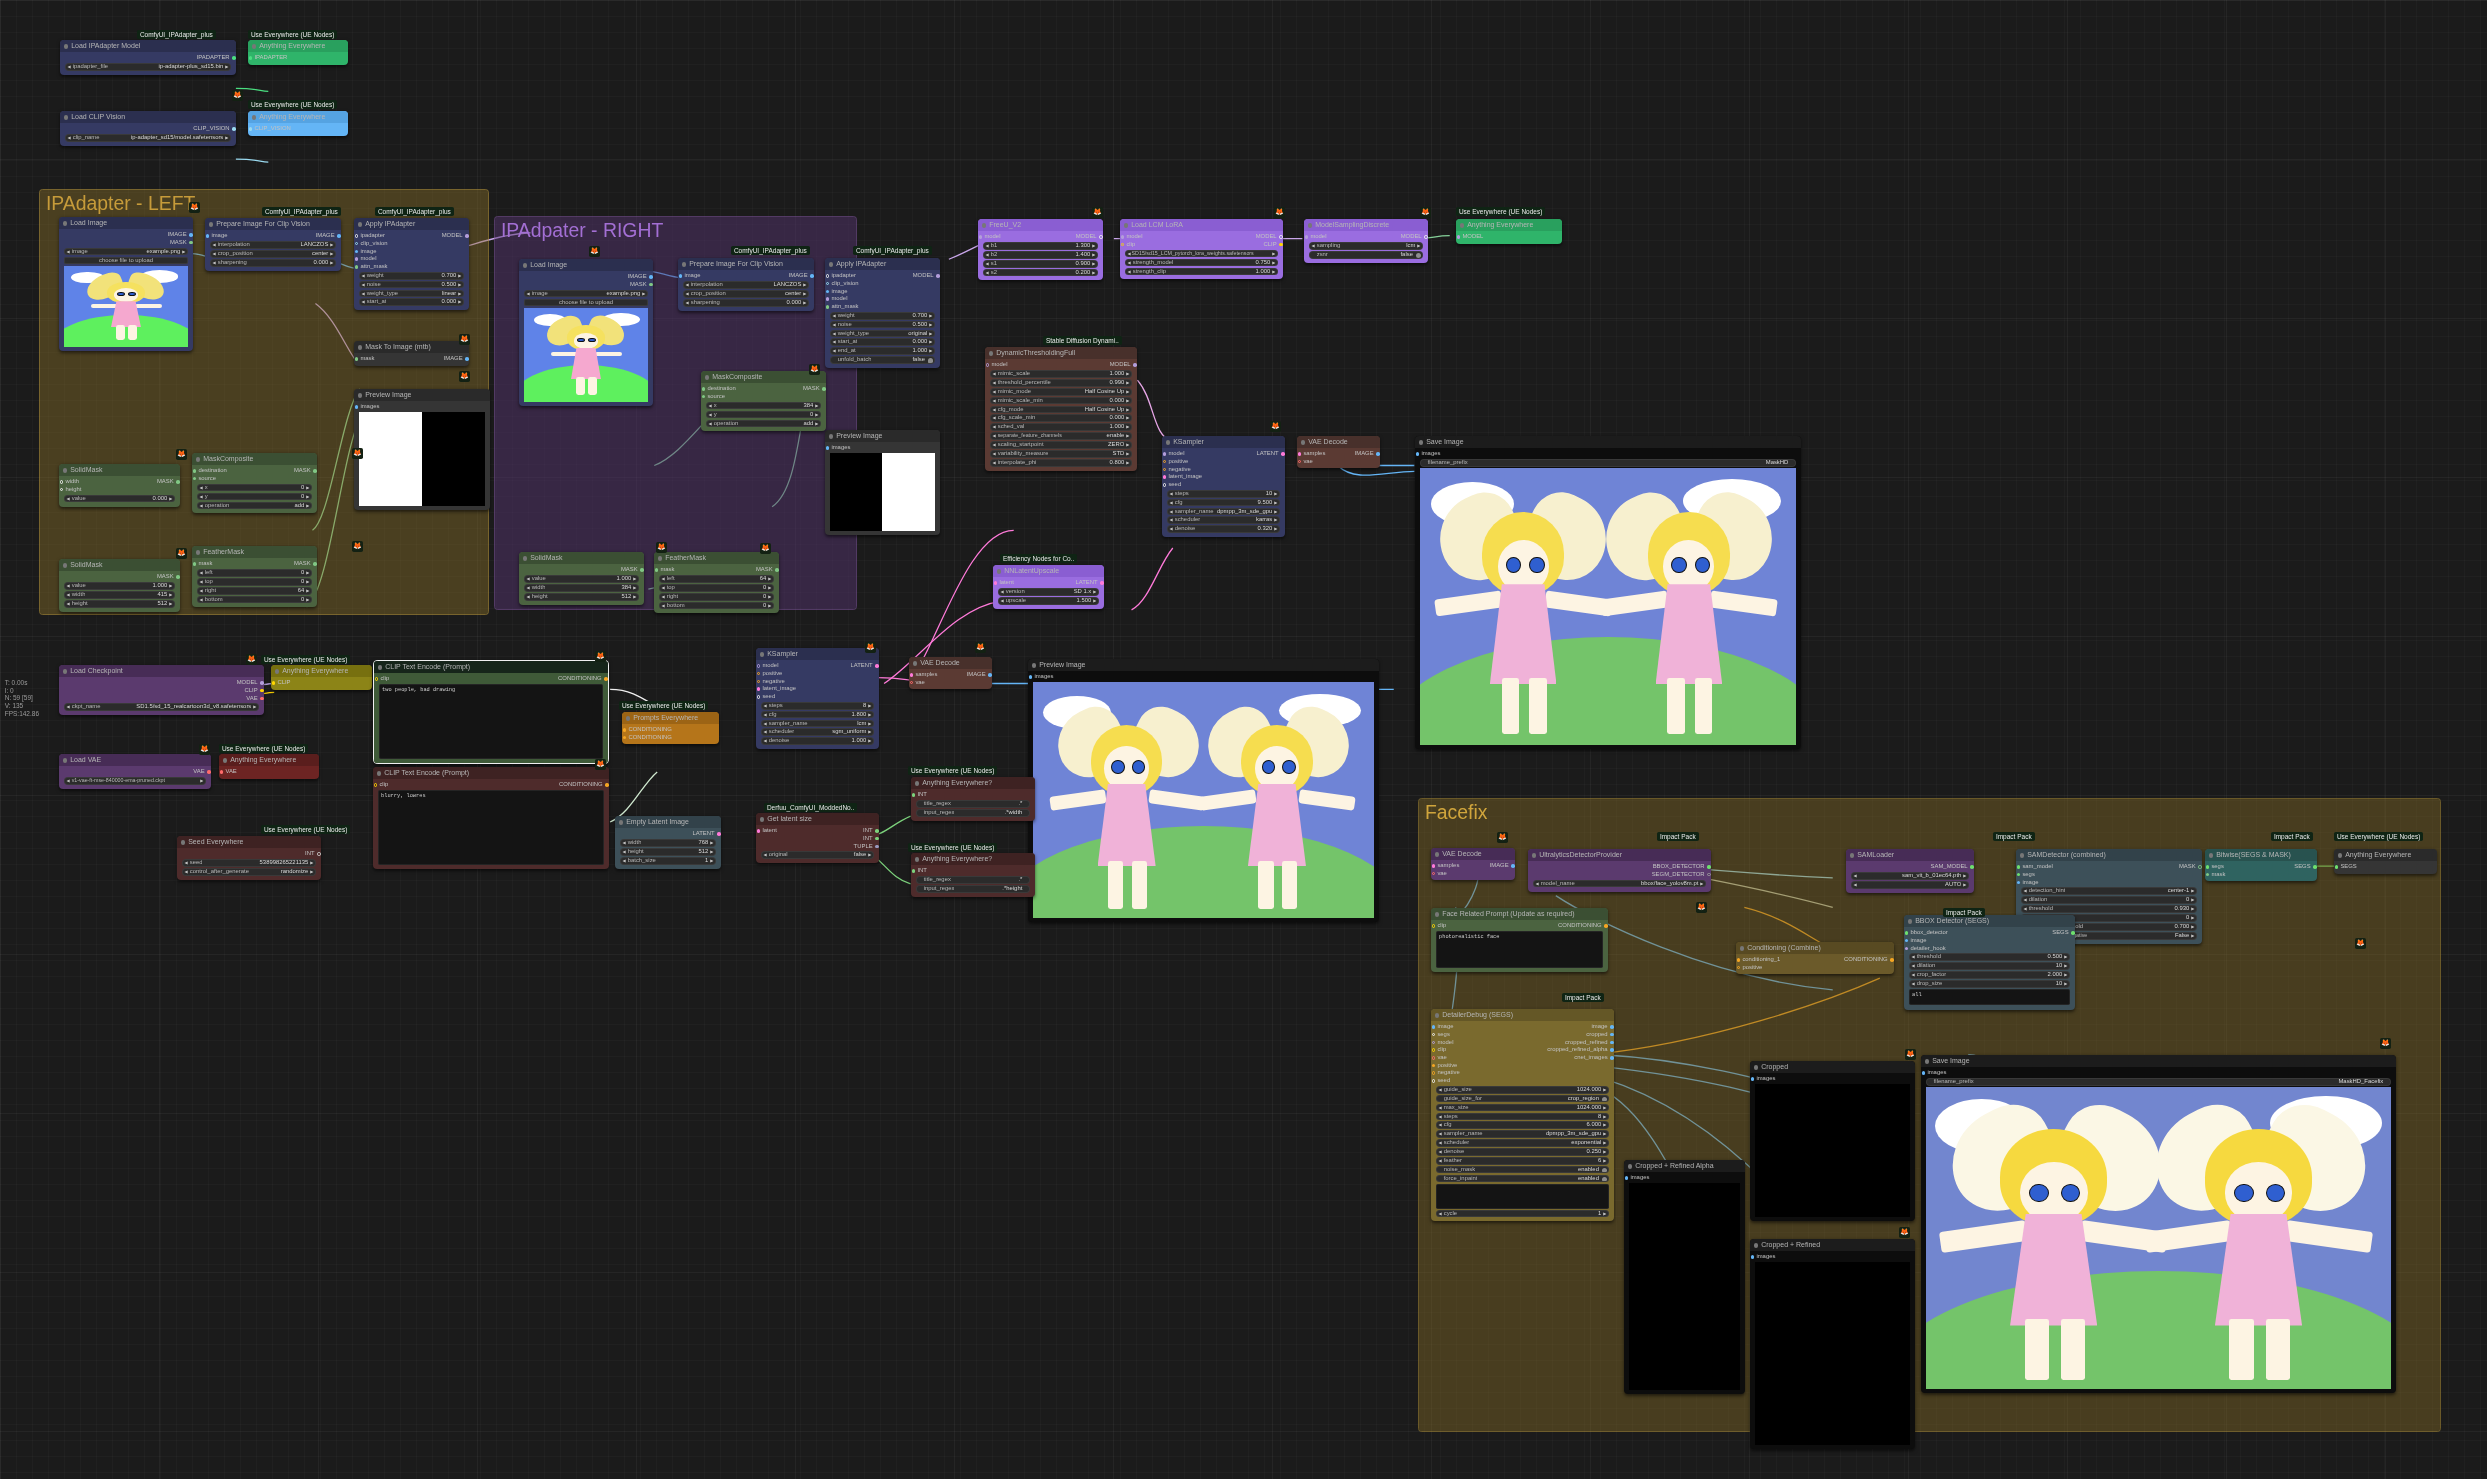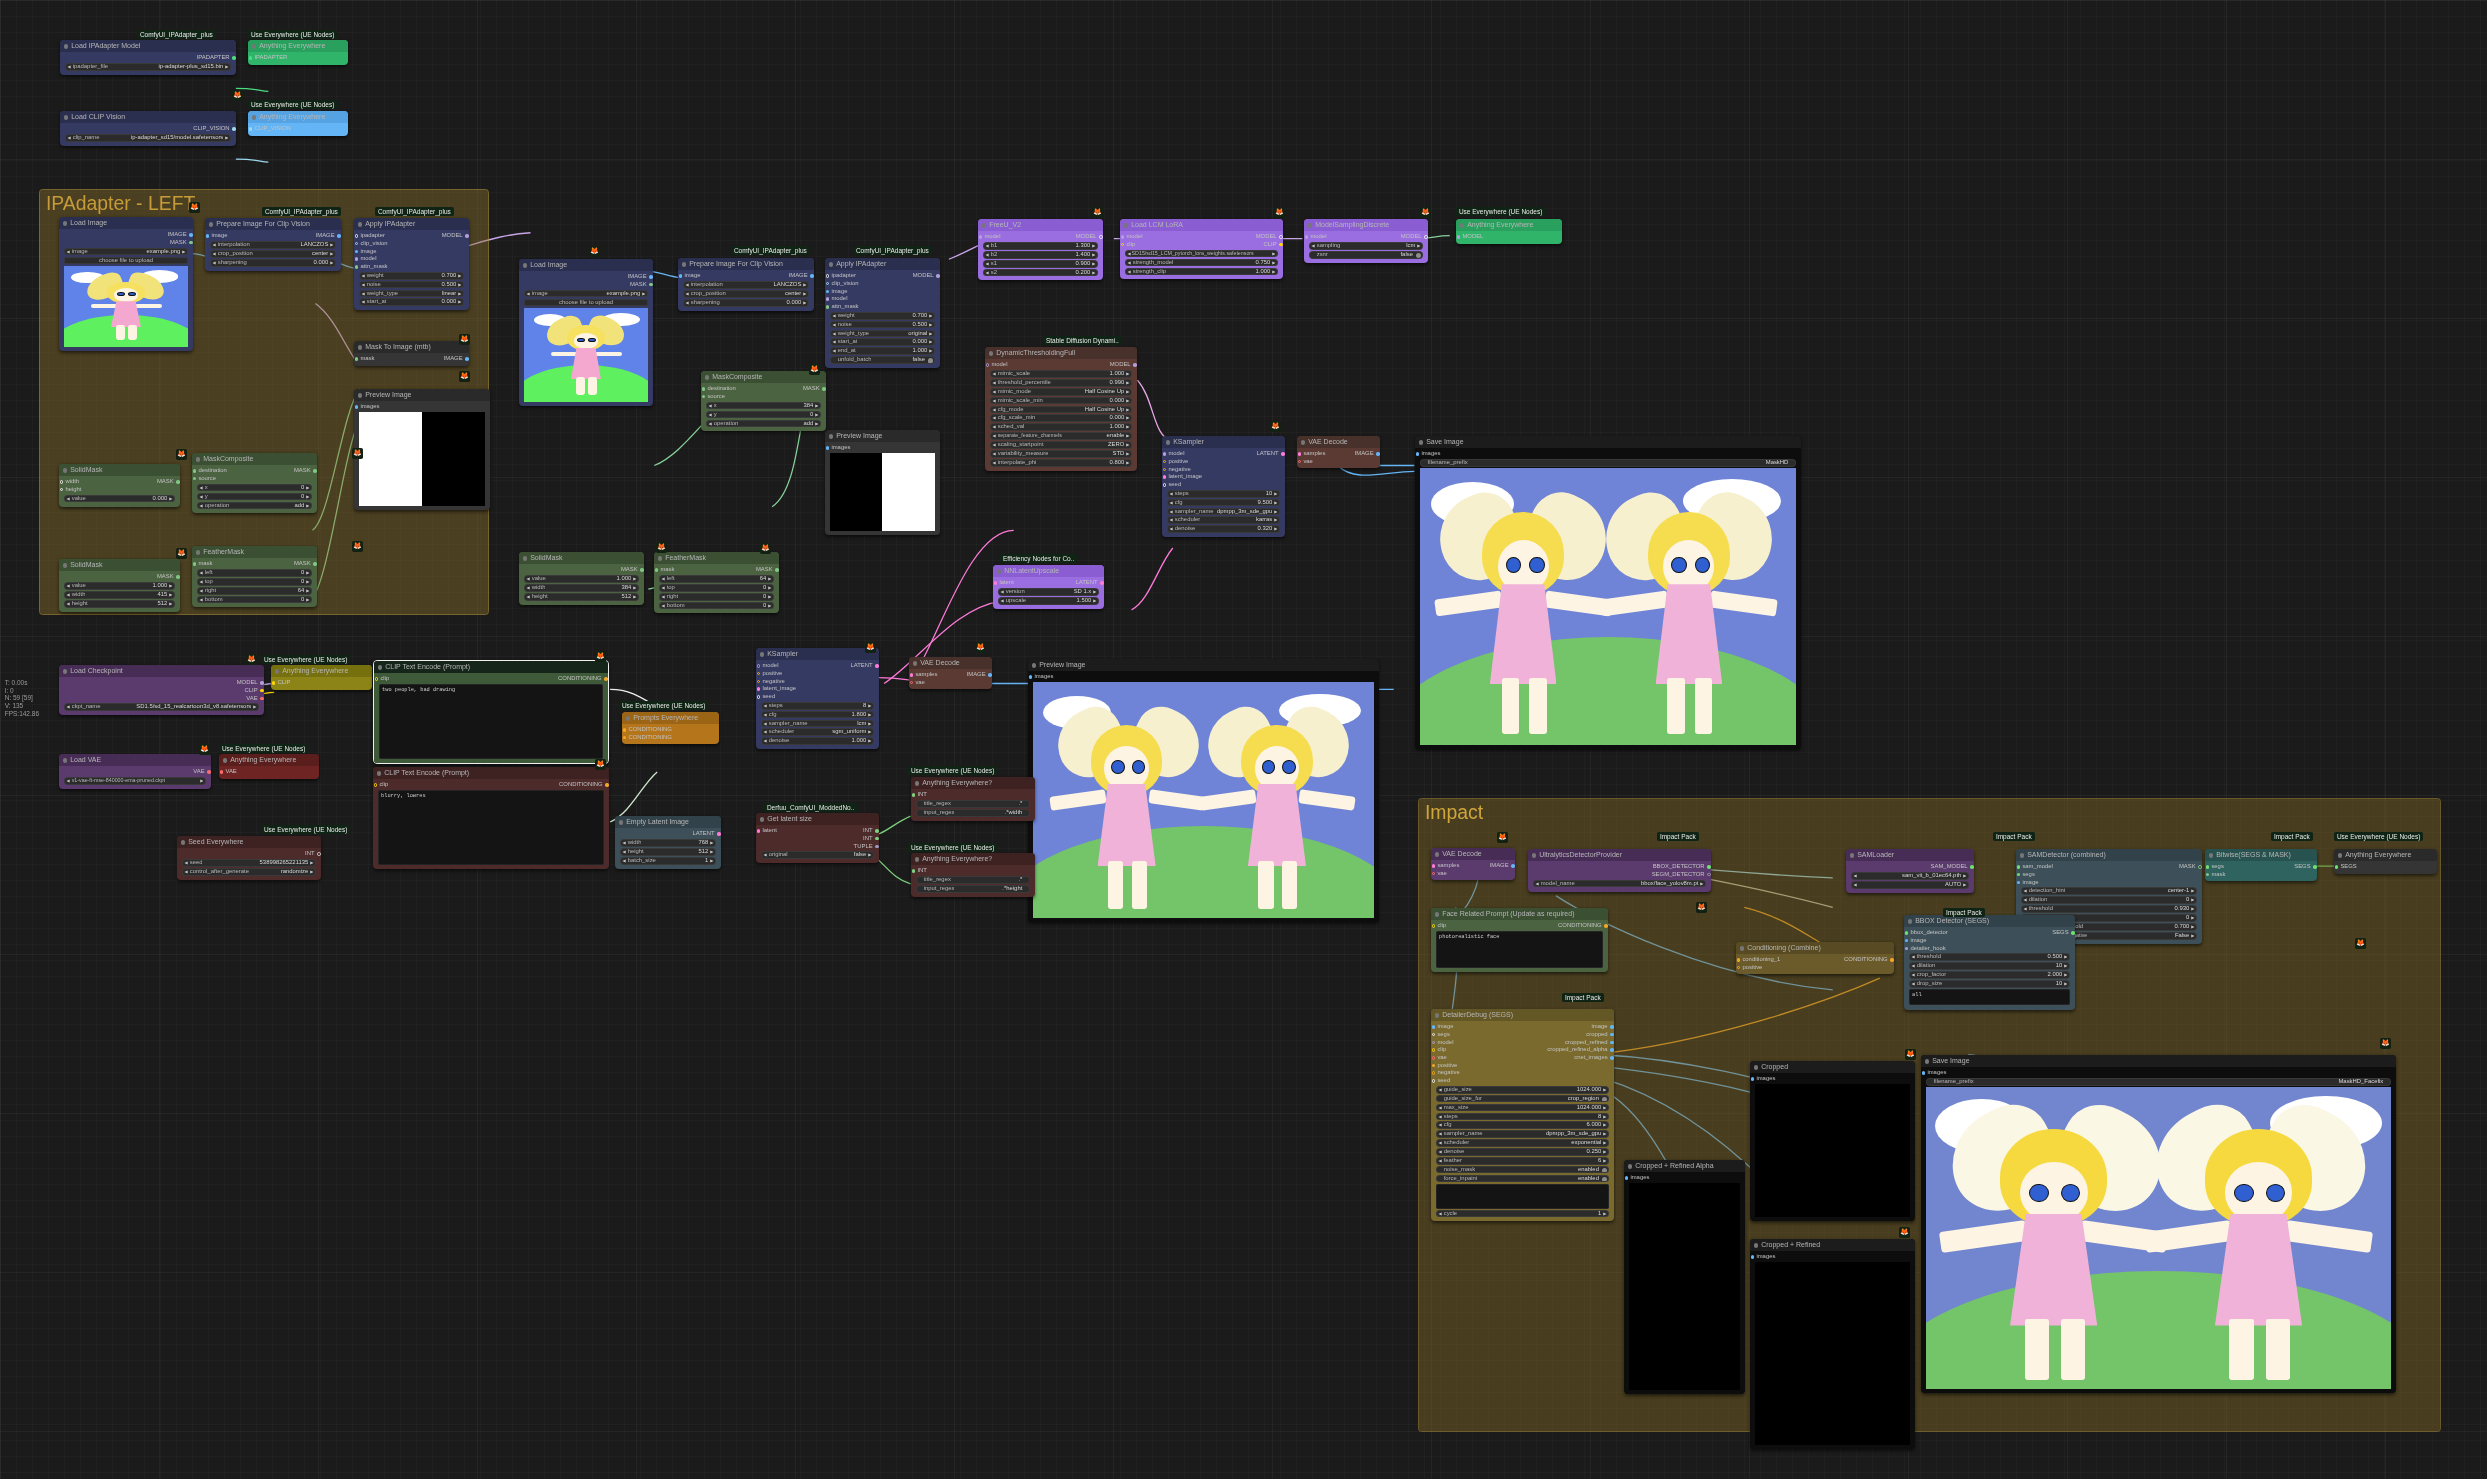--- a/index.html
+++ b/index.html
@@ -505,20 +505,23 @@
           <span class="wl">right</span>
           <span class="wv">64</span>
         </div>
       <div class="w arrows">
           <span class="wl">bottom</span>
           <span class="wv">0</span>
         </div>
     </div>
   </div>
 
+  <div class="group grp-right" style="left:495px; top:217px; width:361px; height:392px;">
+    <div class="gtitle">IPAdpater - RIGHT</div>
+  </div>
 
   <div class="fox" style="left:589px; top:246px;">🦊</div>
   <div class="node t-blue" style="left:519px; top:259px; width:134px;">
     <div class="hdr">Load Image</div>
     <div class="body">
       <div class="srow">
           <span class="sout">IMAGE</span>
           <span class="dot r d-img"></span>
         </div>
       <div class="srow">
@@ -1313,21 +1316,21 @@
           <span class="wv">.*</span>
         </div>
       <div class="w">
           <span class="wl">input_regex</span>
           <span class="wv">.*height</span>
         </div>
     </div>
   </div>
 
   <div class="group grp-face" style="left:1419px; top:799px; width:1021px; height:632px;">
-    <div class="gtitle">Impact</div>
+    <div class="gtitle">Facefix</div>
   </div>
 
   <div class="fox" style="left:1497px; top:832px;">🦊</div>
   <div class="node t-purple" style="left:1431px; top:848px; width:84px;">
     <div class="hdr">VAE Decode</div>
     <div class="body">
       <div class="srow">
           <span class="sin">samples</span>
           <span class="dot l d-lat"></span>
         <span class="sout">IMAGE</span>

